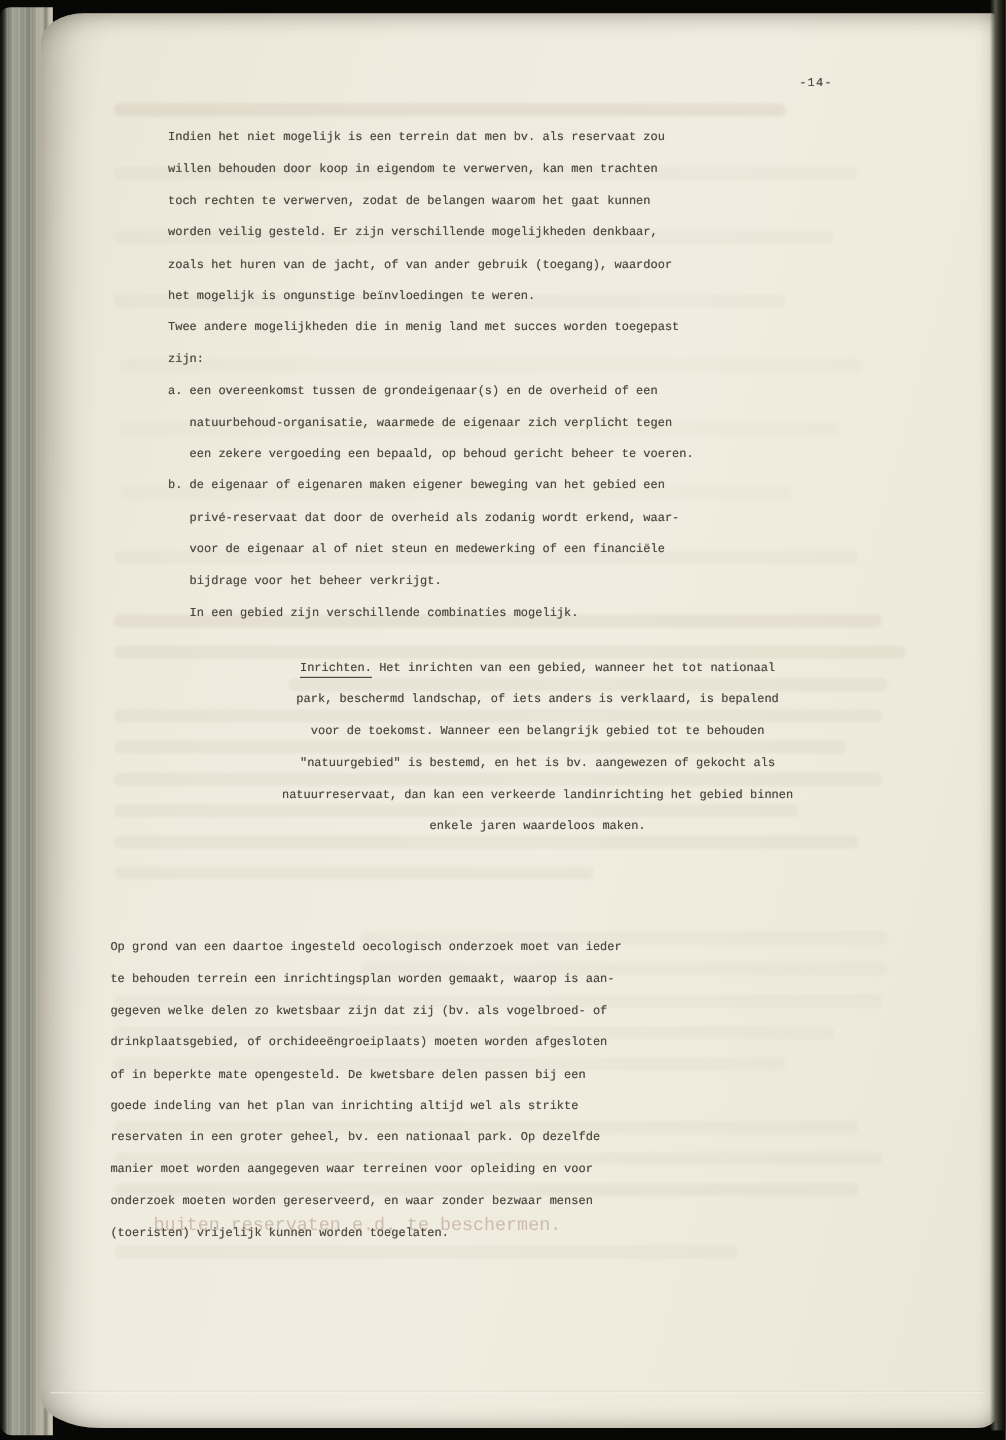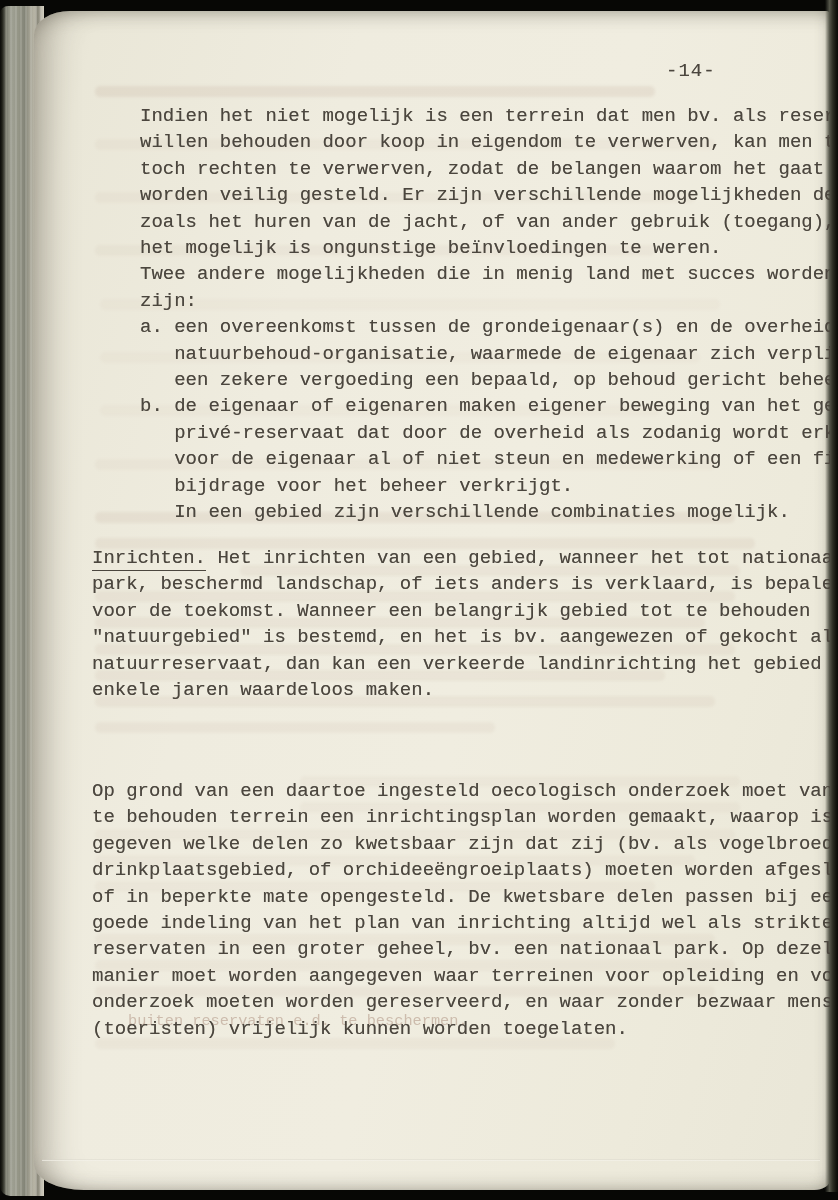--- a/index.html
+++ b/index.html
@@ -41,29 +41,29 @@
   }
   
   .edge-right{
     position:absolute;right:0;top:0;bottom:8px;width:13px;
     background:linear-gradient(90deg,
       rgba(20,20,14,0) 0%, #55564a 35%, #2c2d23 60%, #14140e 85%, #0a0a07 100%);
   }
   .text{
     position:absolute;
     color:#4b463e;
-    font-size:19px;
+    font-size:10px;
     line-height:26.4px;
     white-space:pre;
     text-shadow:0 0 0.6px rgba(75,70,62,0.55);
   }
   .page-number{left:632px;top:47px;letter-spacing:1px;}
   .para{left:58px;width:712px;}
   .p1{top:92px;margin-left:48px;}
-  .p2{top:534px;}
+  .p2{top:534px;text-align:center;}
   .p3{top:720px;margin-top:47px;}
   .heading-underline{
     border-bottom:1.7px solid #4b463e;
     padding-bottom:1px;
   }
   .ghost-layer{position:absolute;inset:0;z-index:0;}
   .text{z-index:2;}
   .ghost-bar{
     position:absolute;height:11px;
     background:rgba(151,112,92,0.9);

